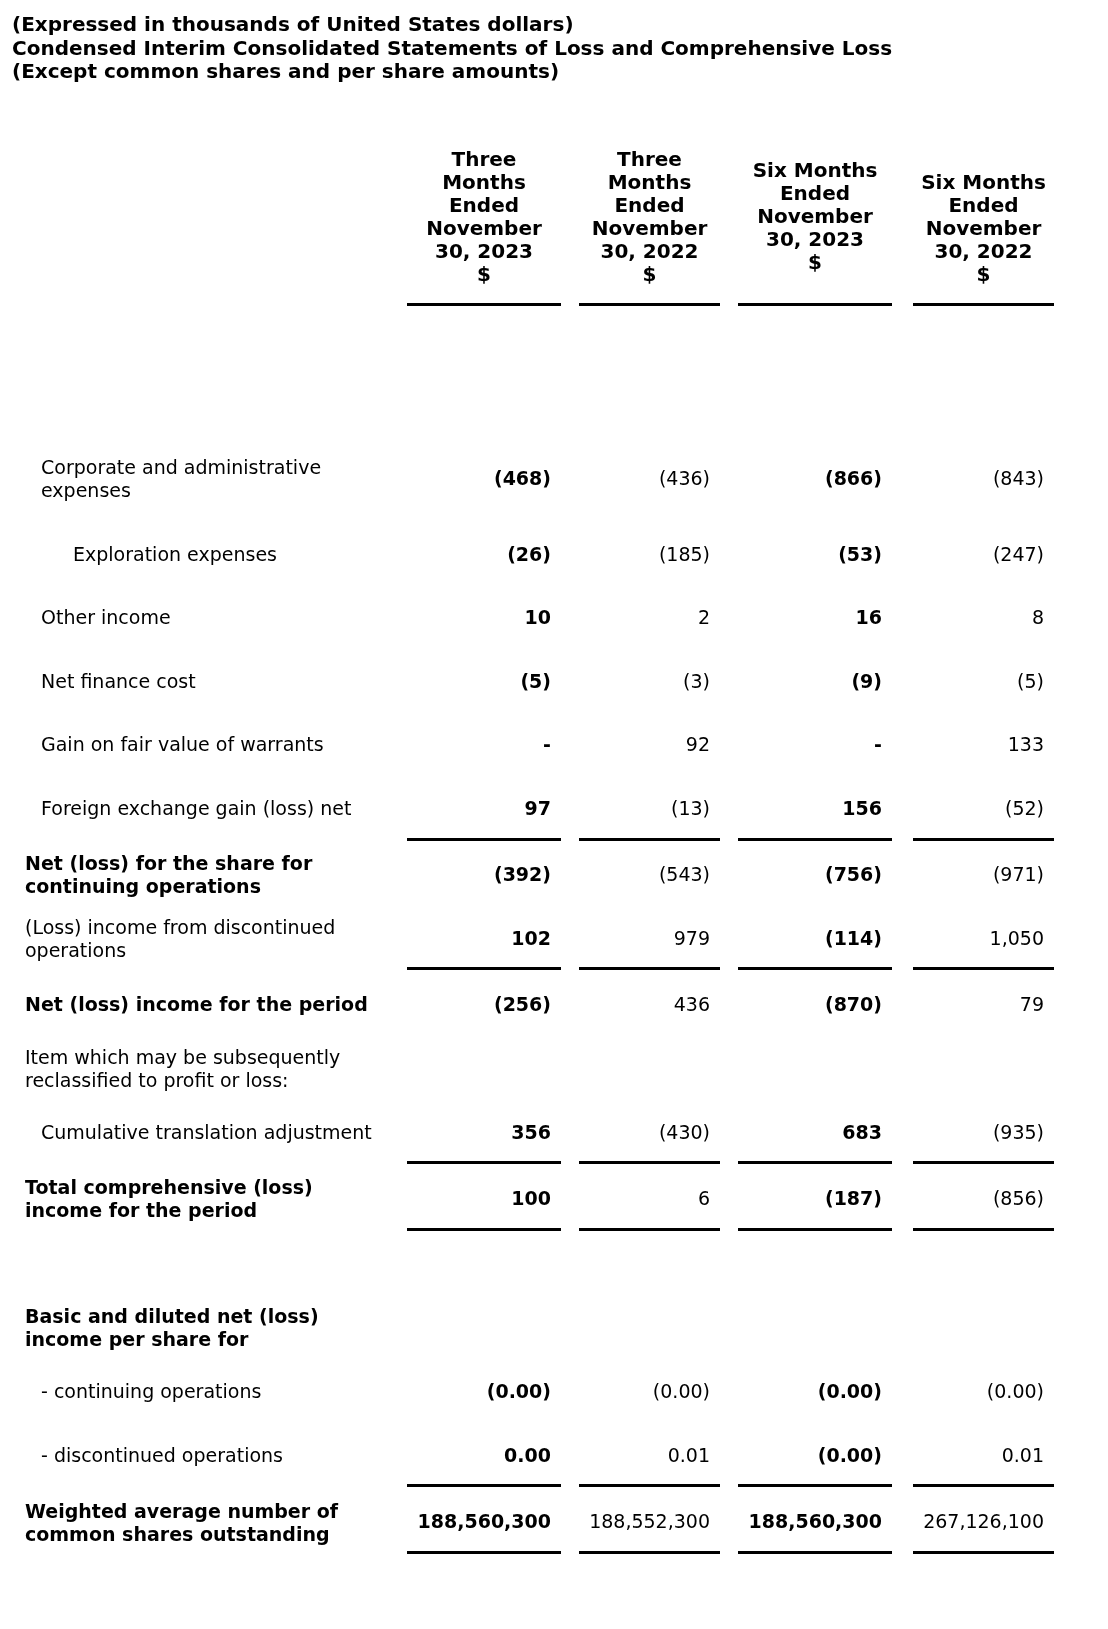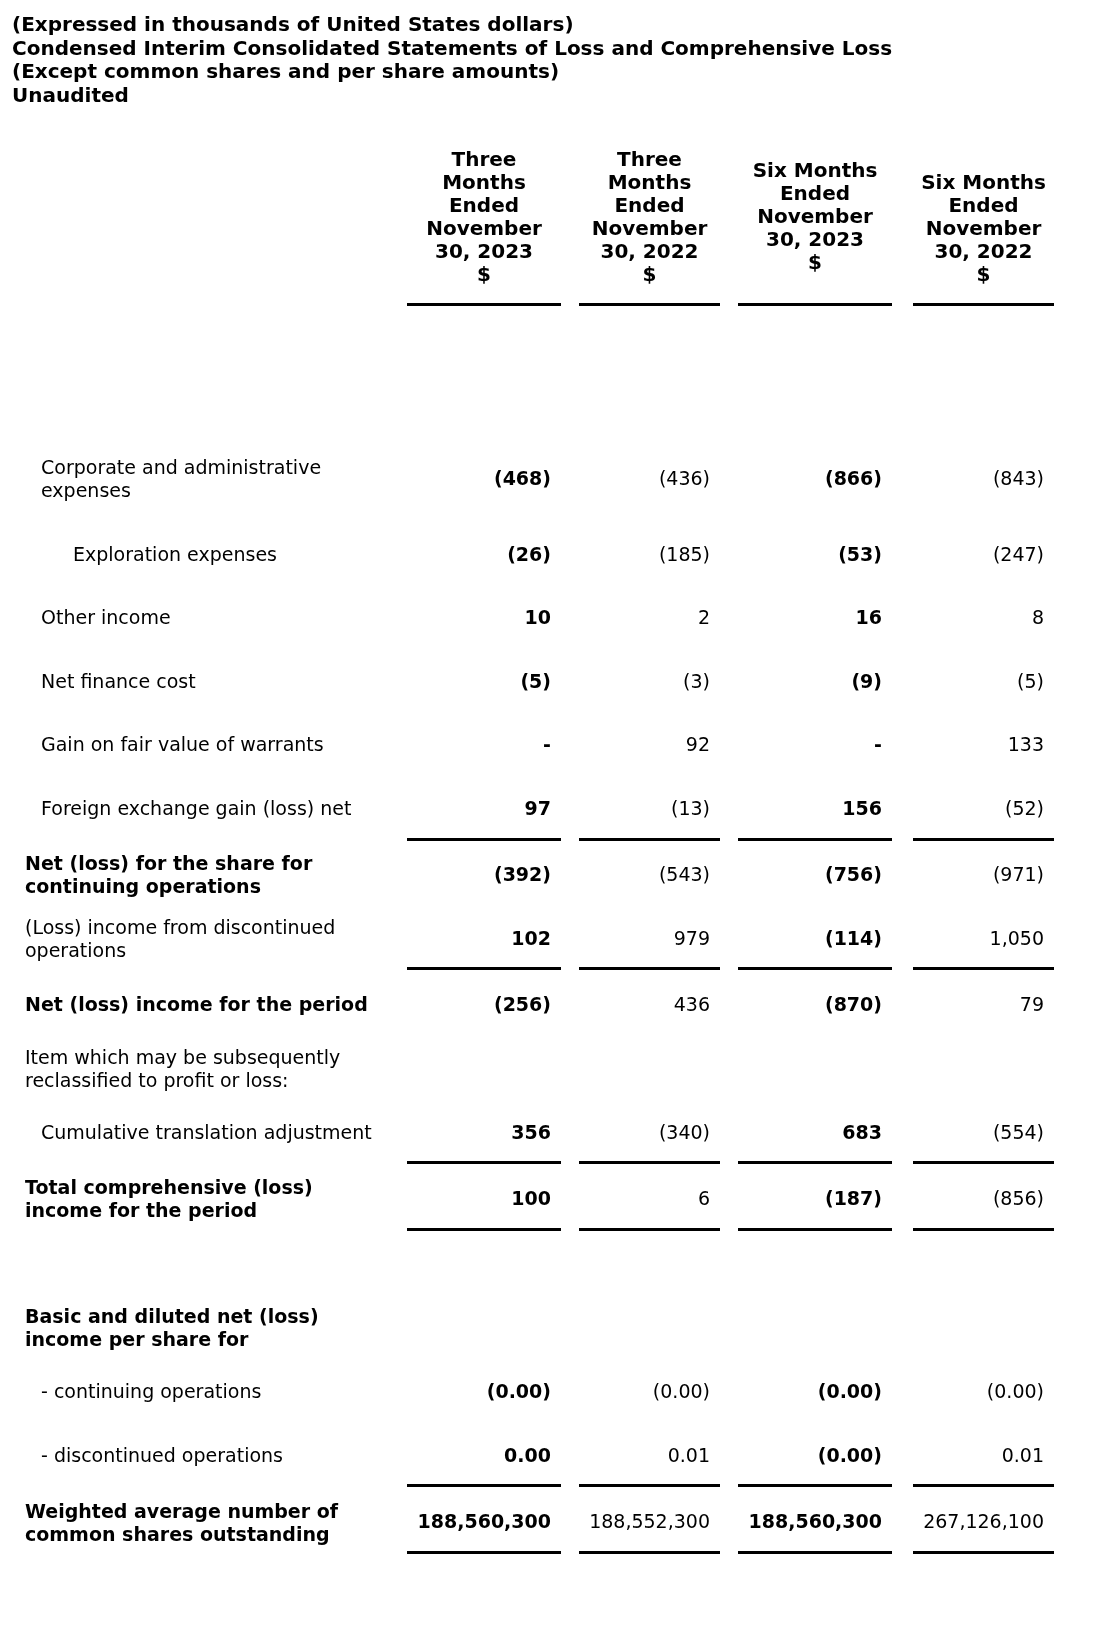--- a/index.html
+++ b/index.html
@@ -23,21 +23,20 @@
   .cell { position: absolute; text-align: right; font-size: 19px; line-height: 23px; white-space: nowrap; }
   .cell.bold { font-weight: bold; }
 </style>
 </head>
 <body>
 
 <div class="title-block">
   <div>(Expressed in thousands of United States dollars)</div>
   <div>Condensed Interim Consolidated Statements of Loss and Comprehensive Loss</div>
   <div>(Except common shares and per share amounts)</div>
-  <div>Unaudited</div>
 </div>
 
 <div class="col-head" style="left:407px; width:154px; top:148px;">
   <div>Three</div>
   <div>Months</div>
   <div>Ended</div>
   <div>November</div>
   <div>30, 2023</div>
   <div>$</div>
 </div>
@@ -142,23 +141,23 @@
 <div class="cell bold" style="right:226px; top:993px;">(870)</div>
 <div class="cell" style="right:64px; top:993px;">79</div>
 
 <div class="row-label flush" style="top:1046px;">
   <div>Item which may be subsequently</div>
   <div>reclassified to profit or loss:</div>
 </div>
 
 <div class="row-label indent" style="top:1121px;">Cumulative translation adjustment</div>
 <div class="cell bold" style="right:557px; top:1121px;">356</div>
-<div class="cell" style="right:398px; top:1121px;">(340)</div>
+<div class="cell" style="right:398px; top:1121px;">(430)</div>
 <div class="cell bold" style="right:226px; top:1121px;">683</div>
-<div class="cell" style="right:64px; top:1121px;">(554)</div>
+<div class="cell" style="right:64px; top:1121px;">(935)</div>
 
 <div class="col-rule" style="left:407px; width:154px; top:1161px;"></div>
 <div class="col-rule" style="left:579px; width:141px; top:1161px;"></div>
 <div class="col-rule" style="left:738px; width:154px; top:1161px;"></div>
 <div class="col-rule" style="left:913px; width:141px; top:1161px;"></div>
 
 <div class="row-label flush bold" style="top:1176px;">
   <div>Total comprehensive (loss)</div>
   <div>income for the period</div>
 </div>

